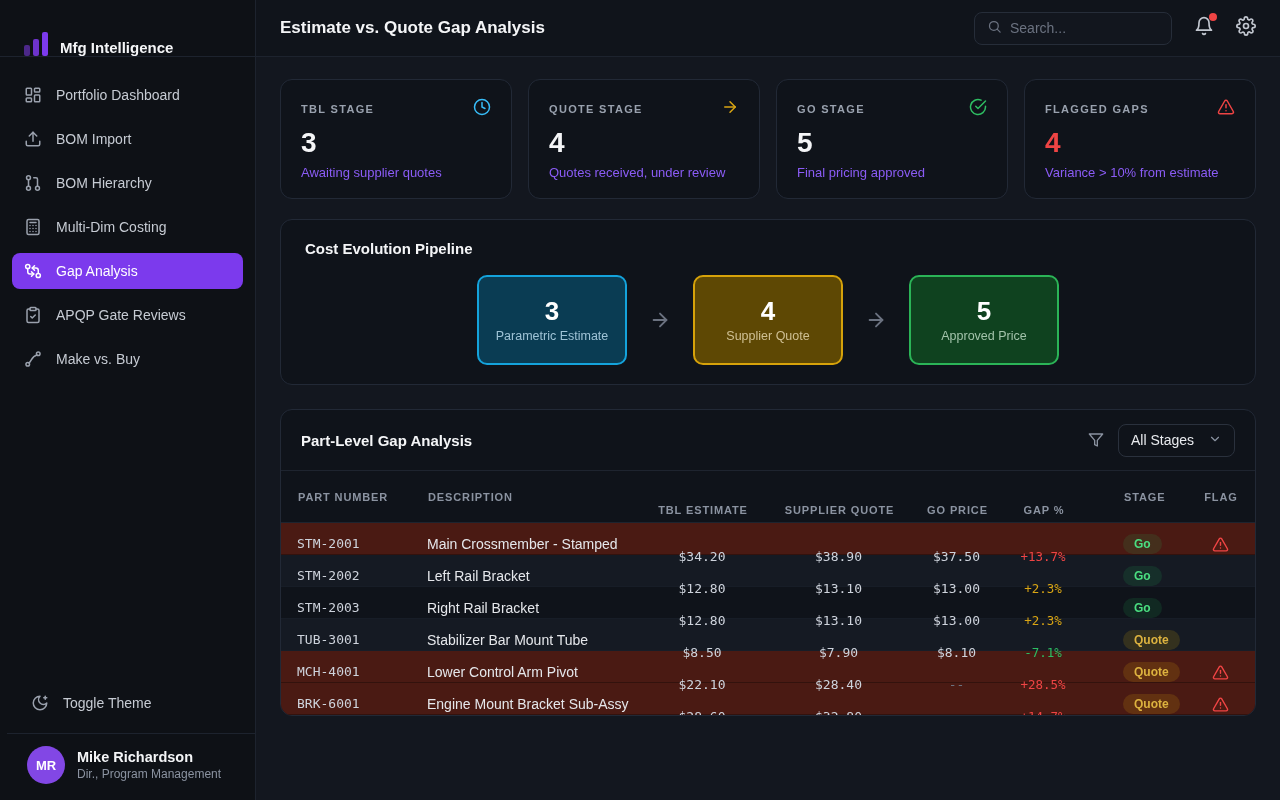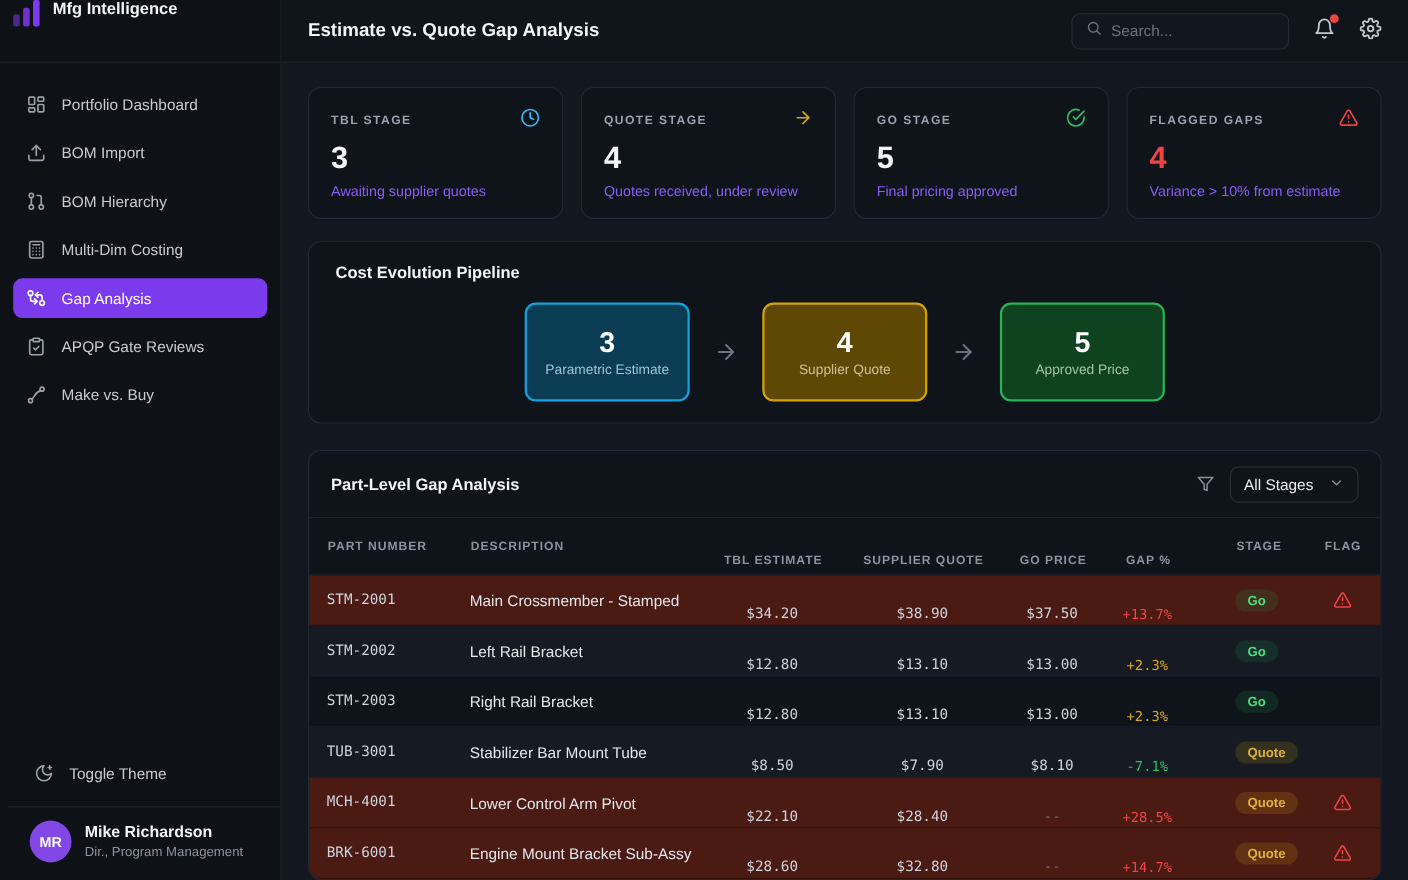--- a/index.html
+++ b/index.html
@@ -3,21 +3,21 @@
 <meta charset="utf-8">
 <style>
   * { margin:0; padding:0; box-sizing:border-box; }
   html,body { width:1280px; height:800px; overflow:hidden; background:#13171f;
     font-family:"Liberation Sans", sans-serif; color:#e8eaee; }
   .app { display:flex; width:1280px; height:800px; }
 
   
   .sidebar { width:256px; background:#0e1116; border-right:1px solid #1d232e;
     display:flex; flex-direction:column; flex-shrink:0; }
-  .logo-row { height:57px; display:flex; align-items:flex-start; gap:12px; padding:0 12px;
+  .logo-row { height:57px; display:flex; align-items:flex-end; gap:12px; padding:0 24px;
     border-bottom:1px solid #1d232e; }
   .logo-icon { display:flex; align-items:flex-end; gap:3px; height:24px; }
   .logo-bar { width:6px; border-radius:2px; }
   .logo-bar.b1 { height:11px; background:#4c2889; }
   .logo-bar.b2 { height:17px; background:#6d33cc; }
   .logo-bar.b3 { height:24px; background:#7c3aed; }
   .brand { font-size:15px; font-weight:700; color:#f4f5f7; }
   nav { padding:20px 12px 0 12px; display:flex; flex-direction:column; gap:8px; flex:1; }
   .nav-item { display:flex; align-items:center; gap:14px; padding:8px 12px; height:36px;
     border-radius:8px; color:#c6cbd3; font-size:14px; cursor:pointer; }
@@ -82,21 +82,21 @@
   .filter-icon { display:flex; color:#8b93a1; cursor:pointer; }
   .filter-icon svg { width:16px; height:16px; }
   .select-box { border:1px solid #2a313d; border-radius:8px; height:33px; display:flex;
     align-items:center; gap:14px; padding:0 12px; font-size:14px; color:#e8eaee; cursor:pointer; }
   .select-box svg { width:14px; height:14px; color:#8b93a1; }
 
   .tgrid { display:grid; grid-template-columns:130px 210px 130px 143px 93px 80px 120px 1fr;
     align-items:center; padding:0 17px; }
   .thead-row { height:53px; border-top:1px solid #1e242f; border-bottom:1px solid #1e242f; }
   .th { font-size:11px; font-weight:600; letter-spacing:0.08em; color:#8b93a1; }
-  .trow { height:46px; border-bottom:1px solid #171d27;padding-left:16px; }
+  .trow { height:32px; border-bottom:1px solid #171d27;padding-left:16px; }
   .trow.alt { background:#151a23; }
   .trow.flagged { background:#4a1a13; border-bottom-color:#33120d; }
   .c-right { text-align:center;margin-top:26px; }
   .c-stage { padding-left:40px; }
   .c-flag { text-align:center; }
   .mono { font-family:"DejaVu Sans Mono", monospace; font-size:13px; color:#ced3dc; }
   .cell-desc { font-size:14px; color:#e5e7eb; }
   .muted { color:#6b7280; }
   .gap-cell { font-family:"DejaVu Sans Mono", monospace; font-size:12.5px; }
   .pill { display:inline-block; font-size:12px; font-weight:600; padding:3px 11px;

